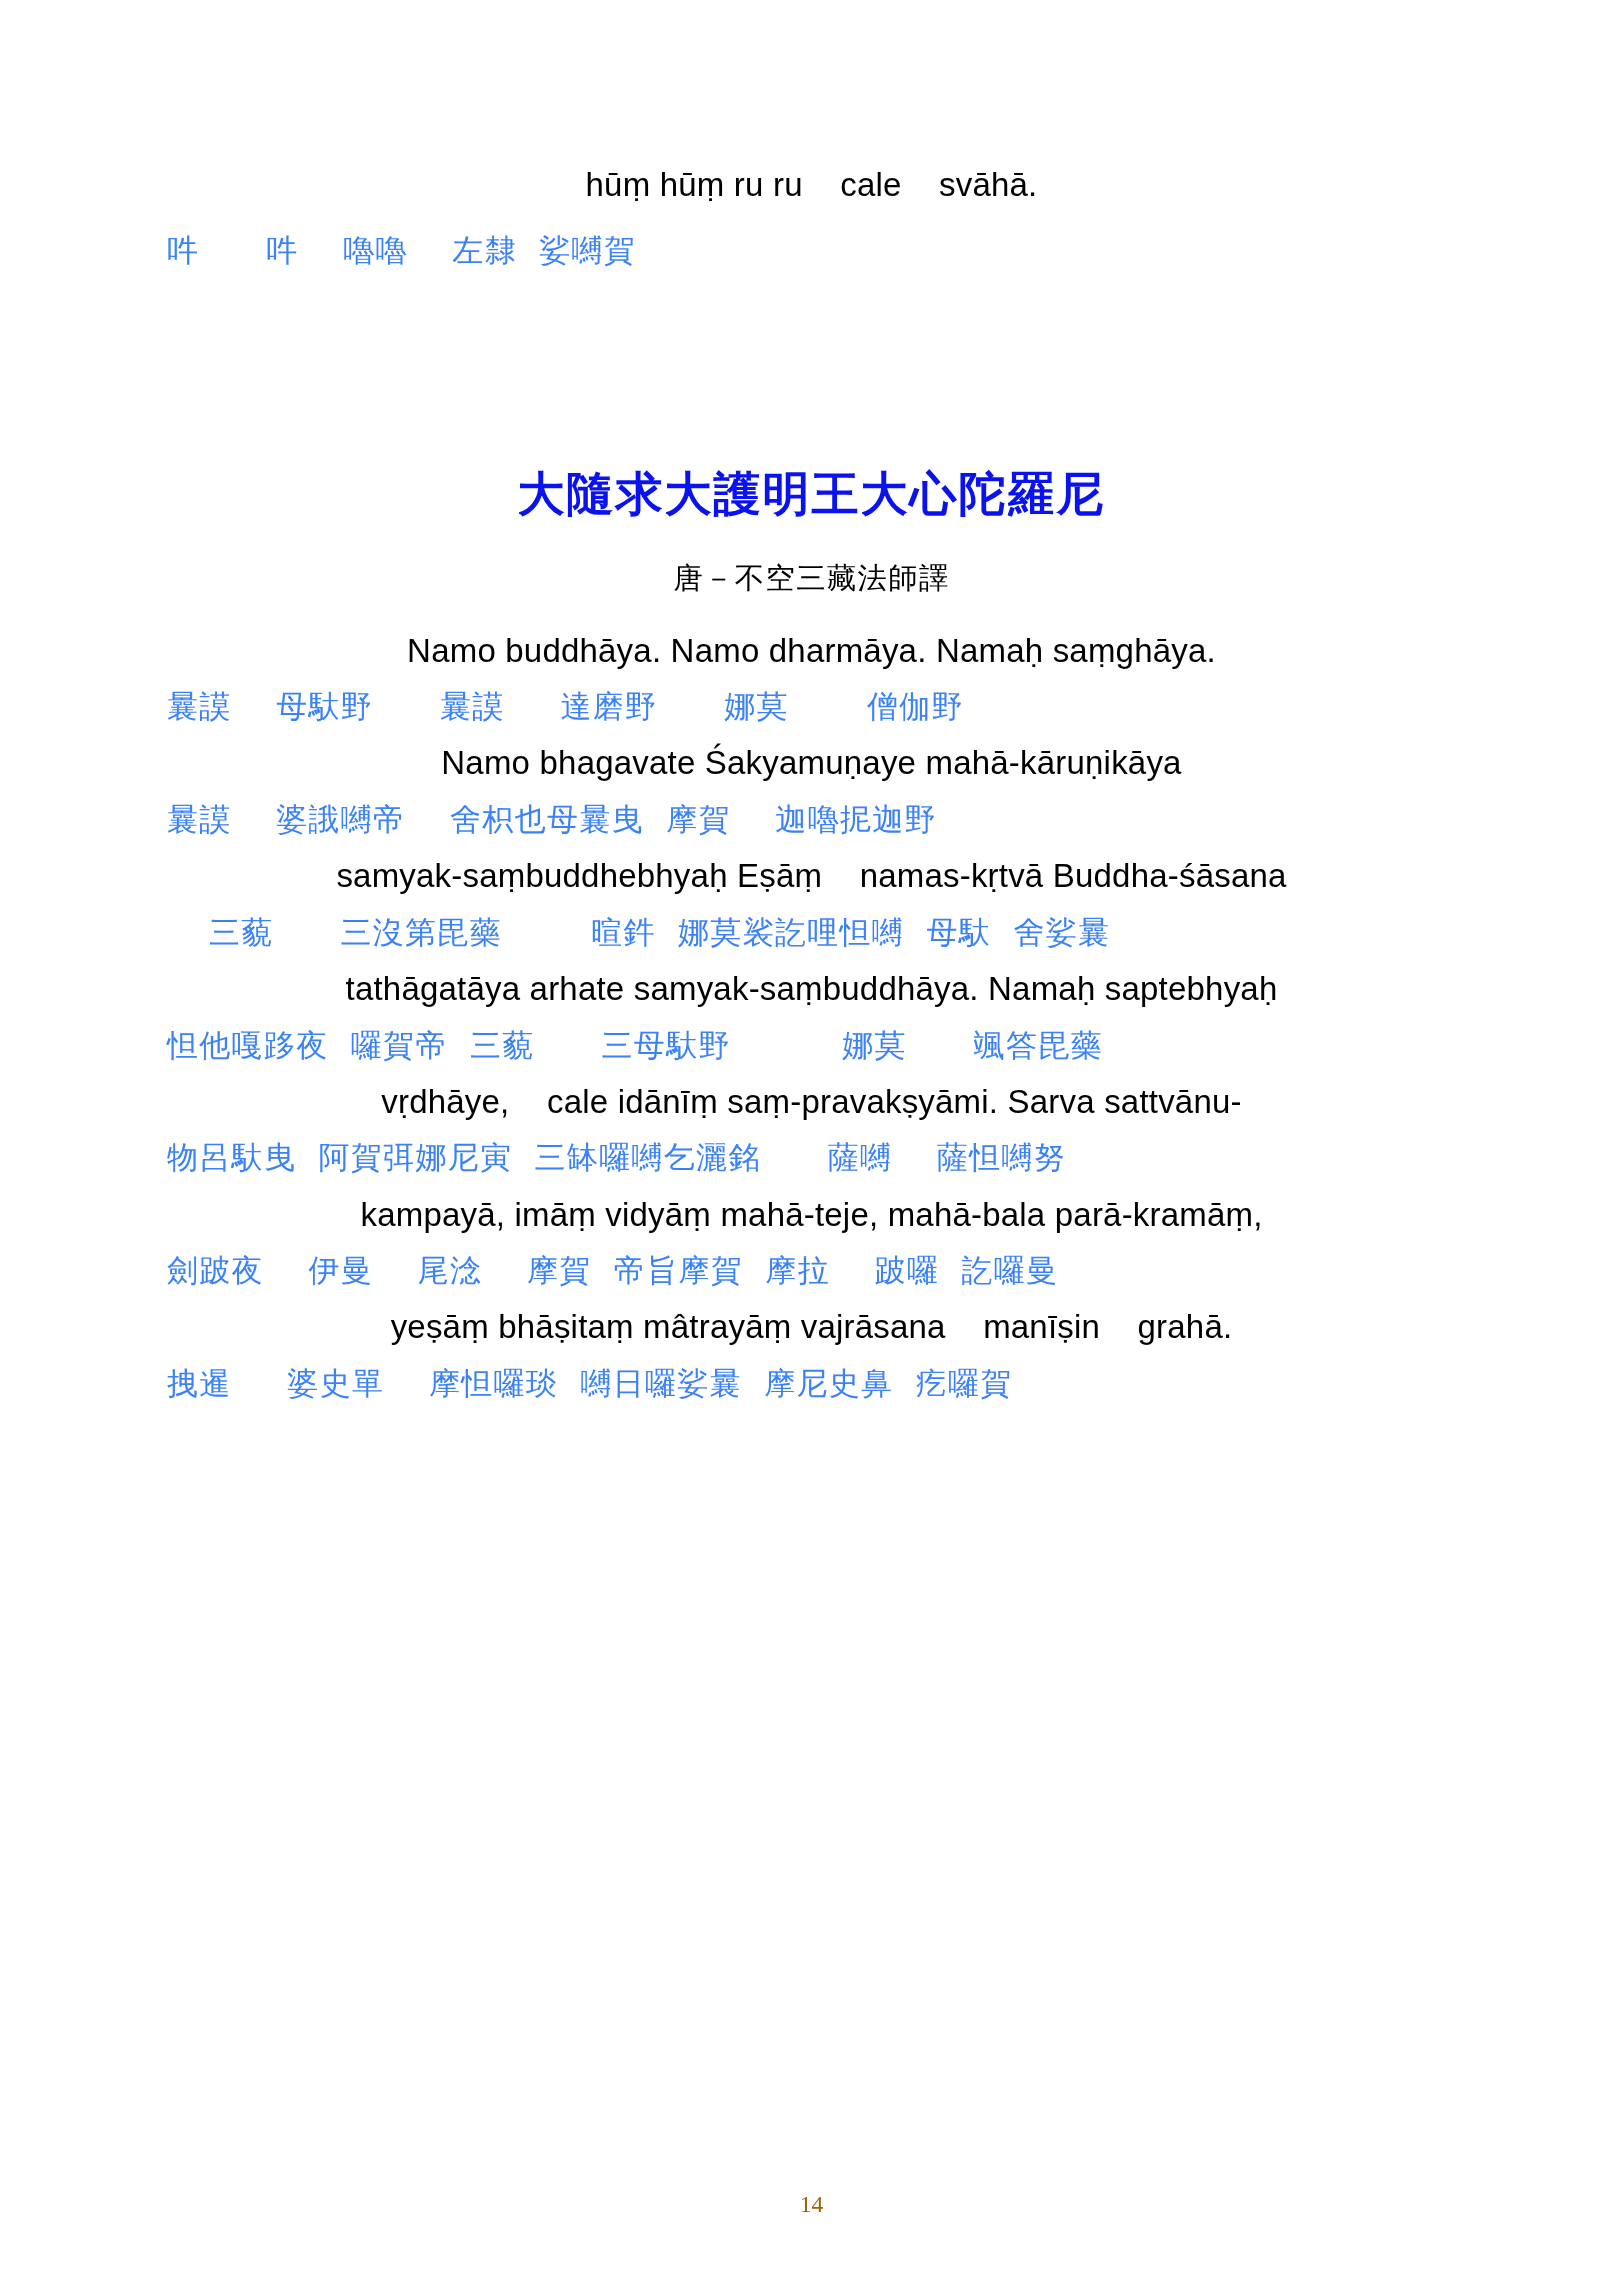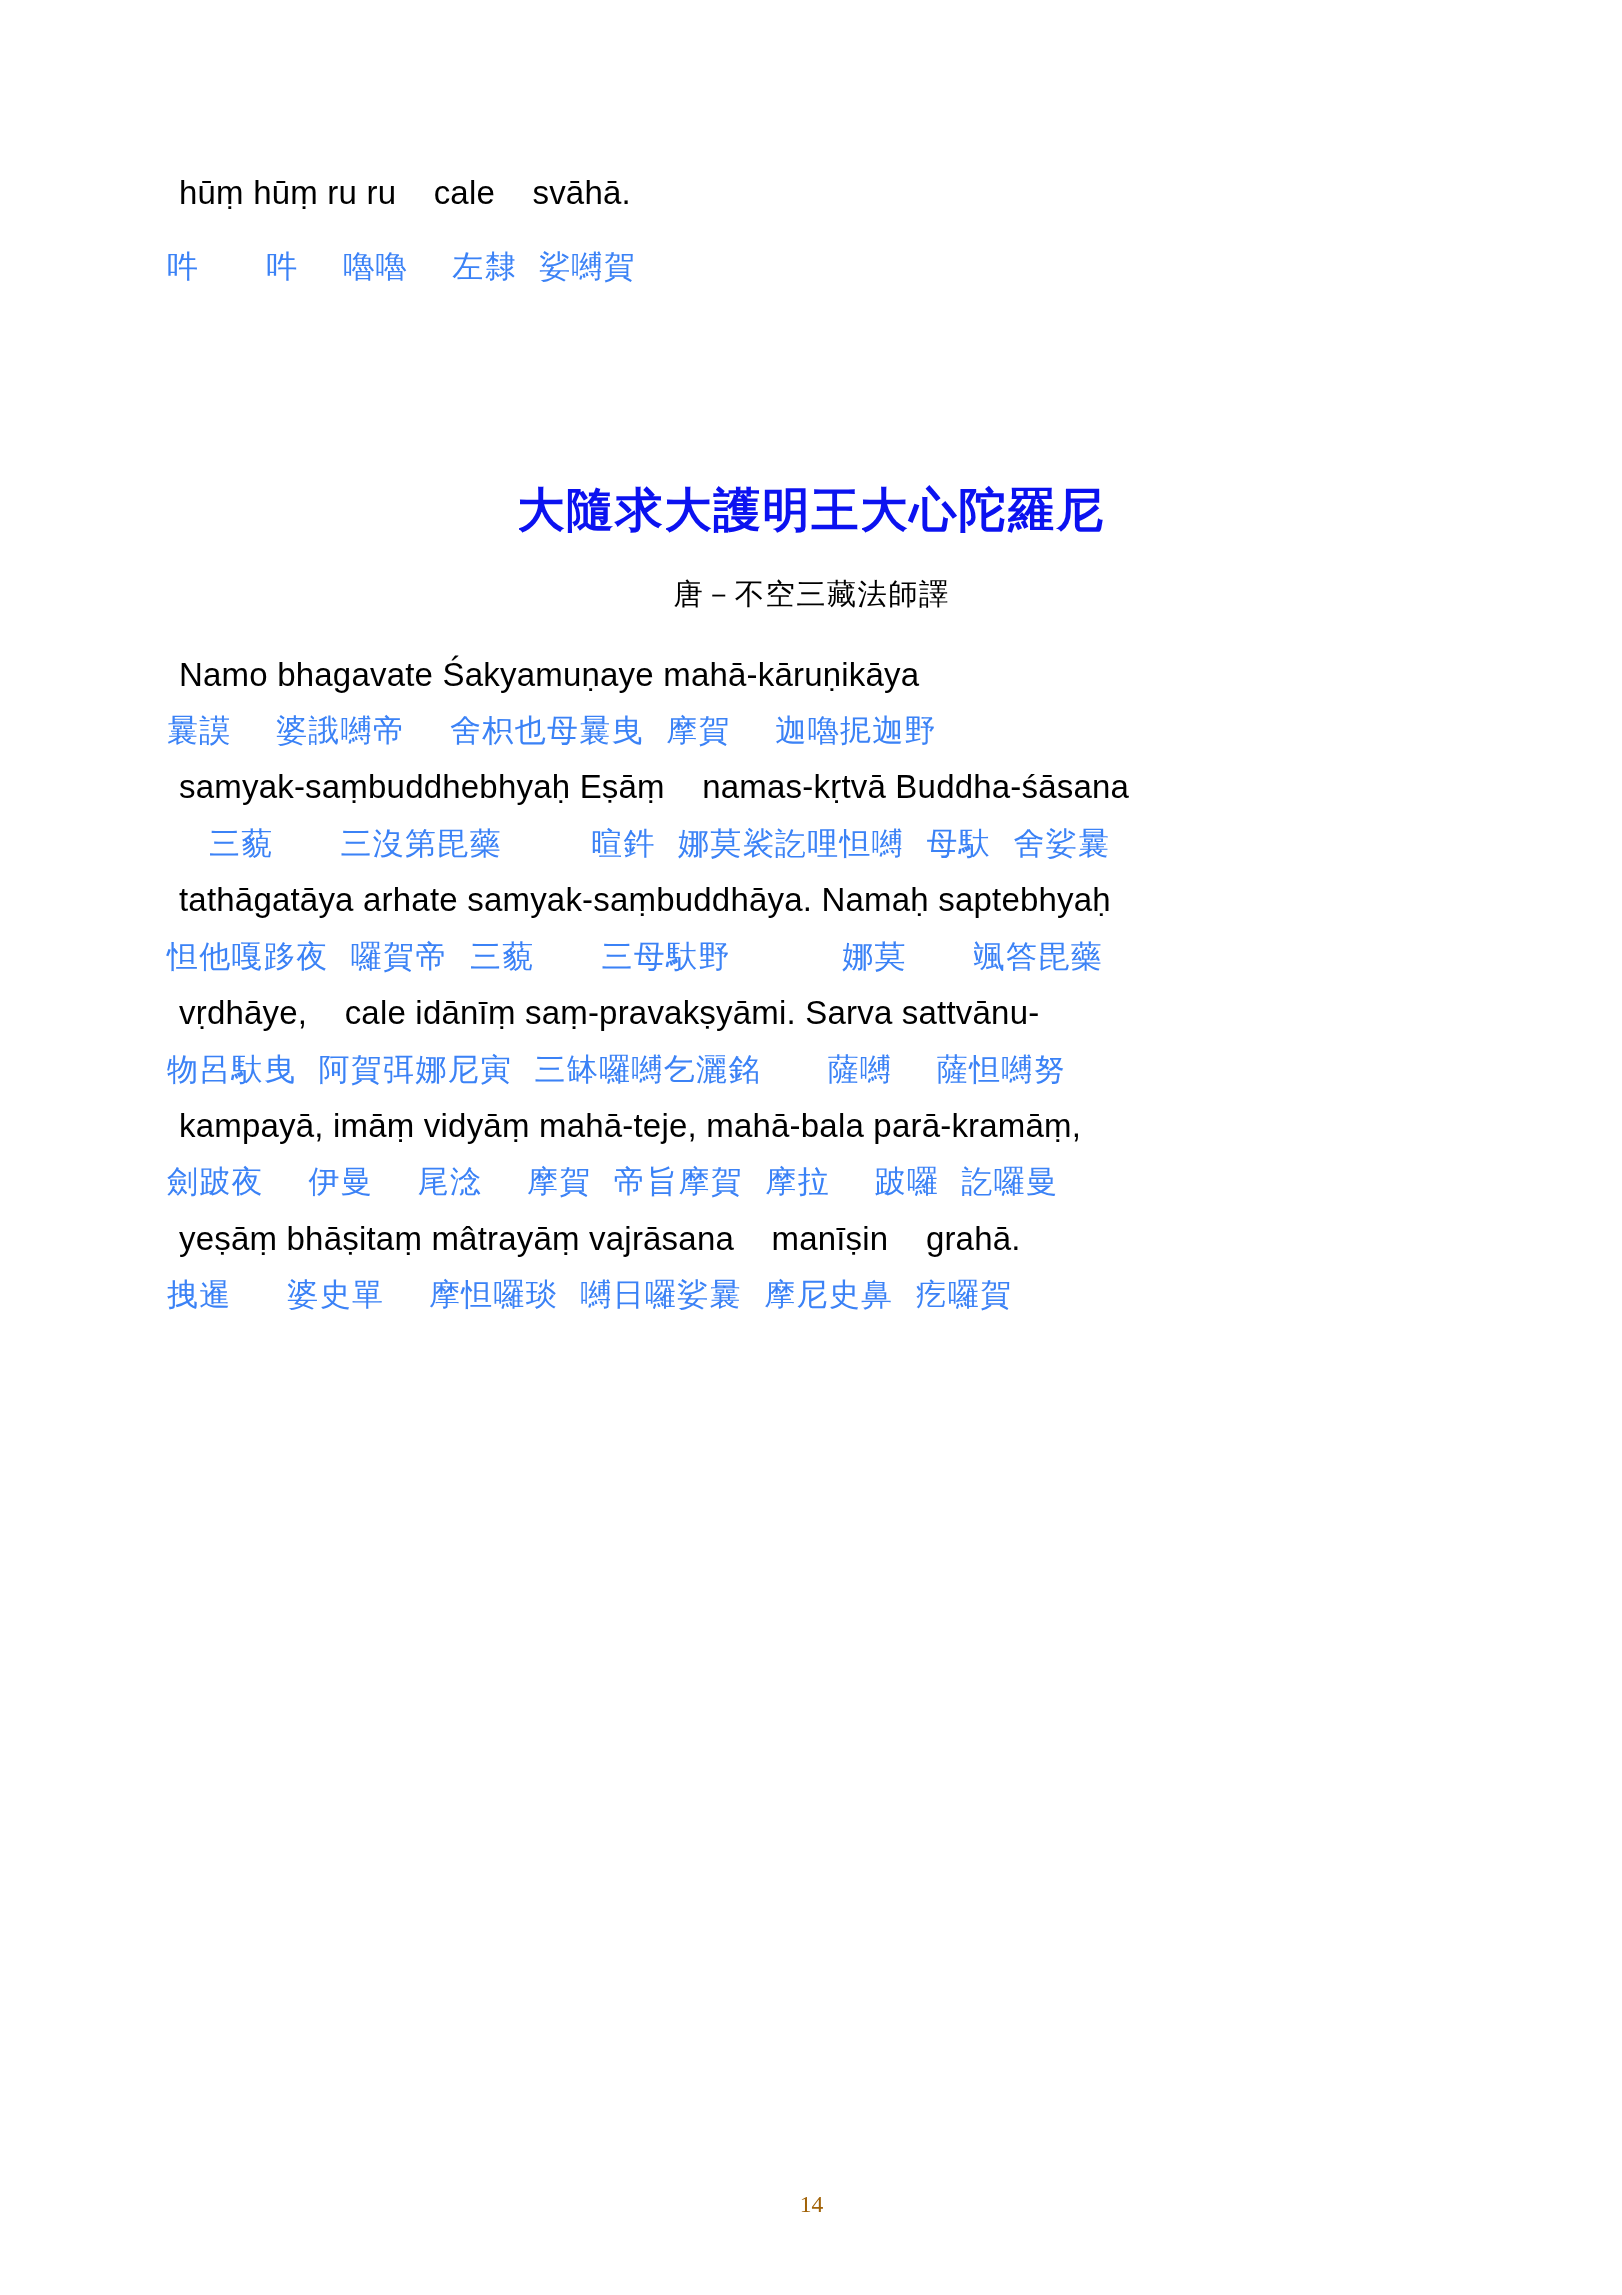--- a/index.html
+++ b/index.html
@@ -19,21 +19,22 @@
     box-sizing: border-box;
     padding: 164px 167px 0 167px;
   }
   .line-roman {
     font-family: "Liberation Sans", sans-serif;
     font-size: 33px;
     line-height: 1.05;
     letter-spacing: 0.2px;
     color: #000000;
     white-space: pre;
-    margin: 12px;
+    margin: 4px;
+    text-align: center;
   }
   .line-han {
     font-family: "DejaVu Sans", "Liberation Sans", sans-serif;
     font-size: 31px;
     line-height: 1.05;
     letter-spacing: 1.3px;
     color: #3b82f6;
     white-space: pre;
     margin: 0;
   }
@@ -89,20 +90,24 @@
 
   <div class="gap-big"></div>
 
   <h1 class="doc-title">大隨求大護明王大心陀羅尼</h1>
   <div style="height:33px"></div>
   <div class="doc-subtitle">唐－不空三藏法師譯</div>
   <div style="height:31px"></div>
 
   <div class="stanza">
 
+    <div>
+      <div class="line-roman">Namo buddhāya. Namo dharmāya. Namaḥ saṃghāya.</div>
+      <div class="line-han">曩謨    母馱野      曩謨     達磨野      娜莫       僧伽野</div>
+    </div>
 
     <div>
       <div class="line-roman">Namo bhagavate Śakyamuṇaye mahā-kāruṇikāya</div>
       <div class="line-han">曩謨    婆誐嚩帝    舍枳也母曩曳  摩賀    迦嚕抳迦野</div>
     </div>
 
     <div>
       <div class="line-roman">samyak-saṃbuddhebhyaḥ Eṣāṃ    namas-kṛtvā Buddha-śāsana</div>
       <div class="line-han indent-1">  三藐      三沒第毘藥        暄鈝  娜莫裟訖哩怛嚩  母馱  舍娑曩</div>
     </div>

